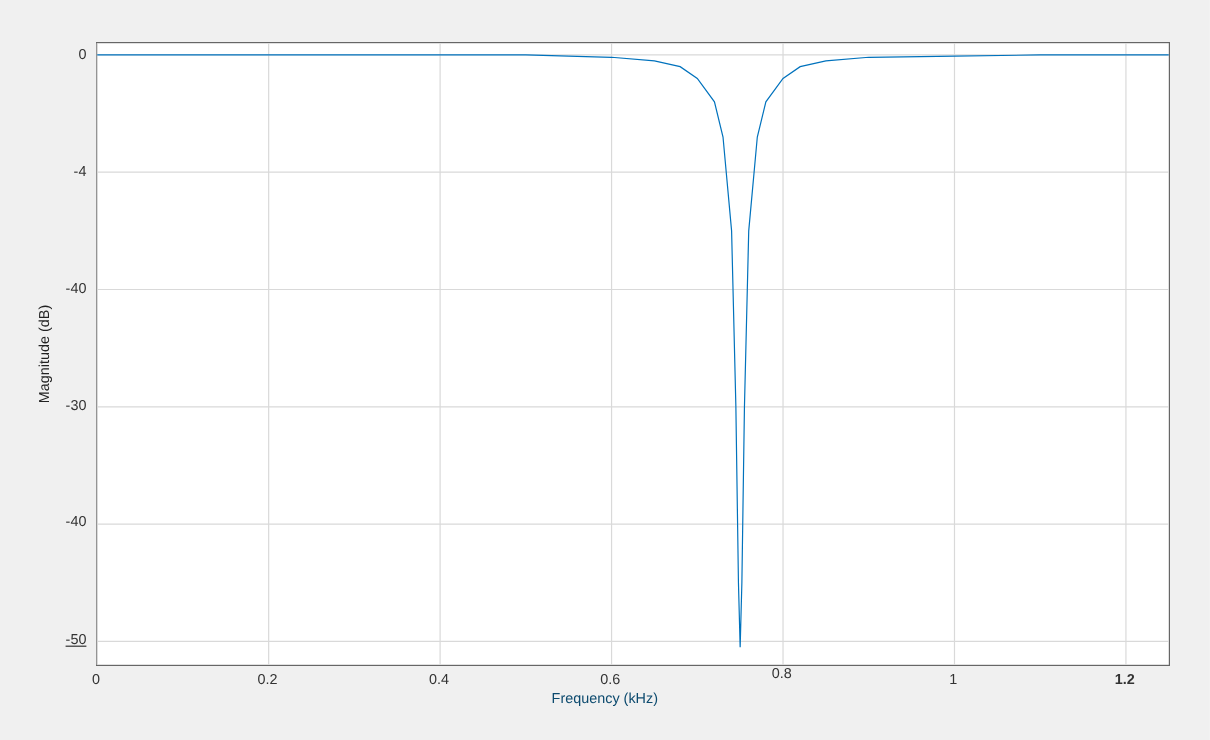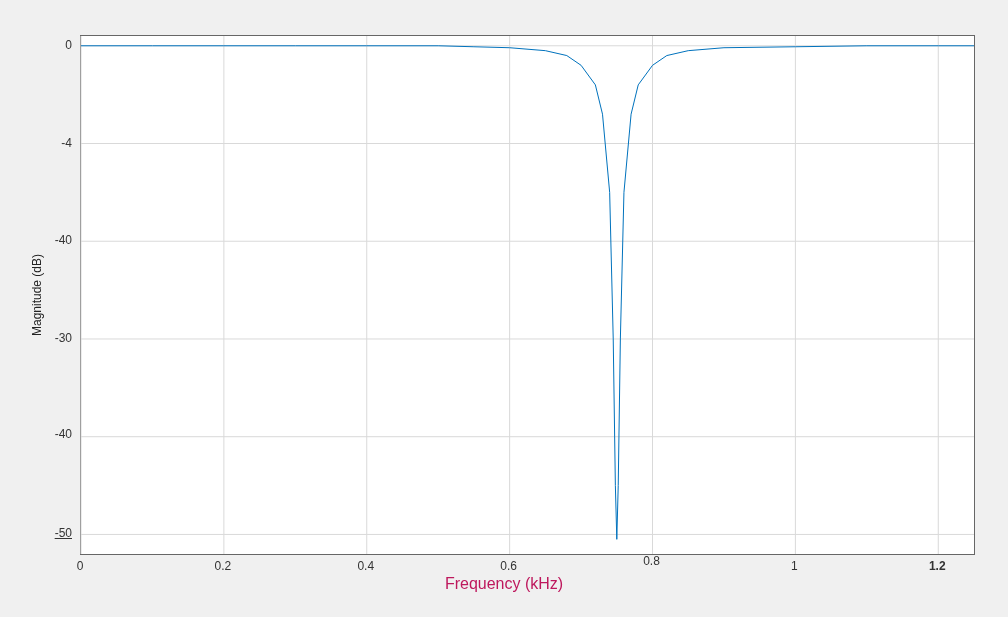--- a/index.html
+++ b/index.html
@@ -63,22 +63,22 @@
   .tick-label-y {
     position: absolute;
     font-size: 12px;
     color: #333;
     transform: translateY(-50%);
     text-align: right;
     width: 40px;
   }
   .xlabel {
     position: absolute;
-    font-size: 16px;
-    color: #be185d;
+    font-size: 12px;
+    color: #0c4a6e;
     left: 50%;
     transform: translateX(-50%);
   }
   .ylabel {
     position: absolute;
     font-size: 12px;
     color: #222;
     transform: rotate(-90deg) translateX(-50%);
     transform-origin: left top;
   }

